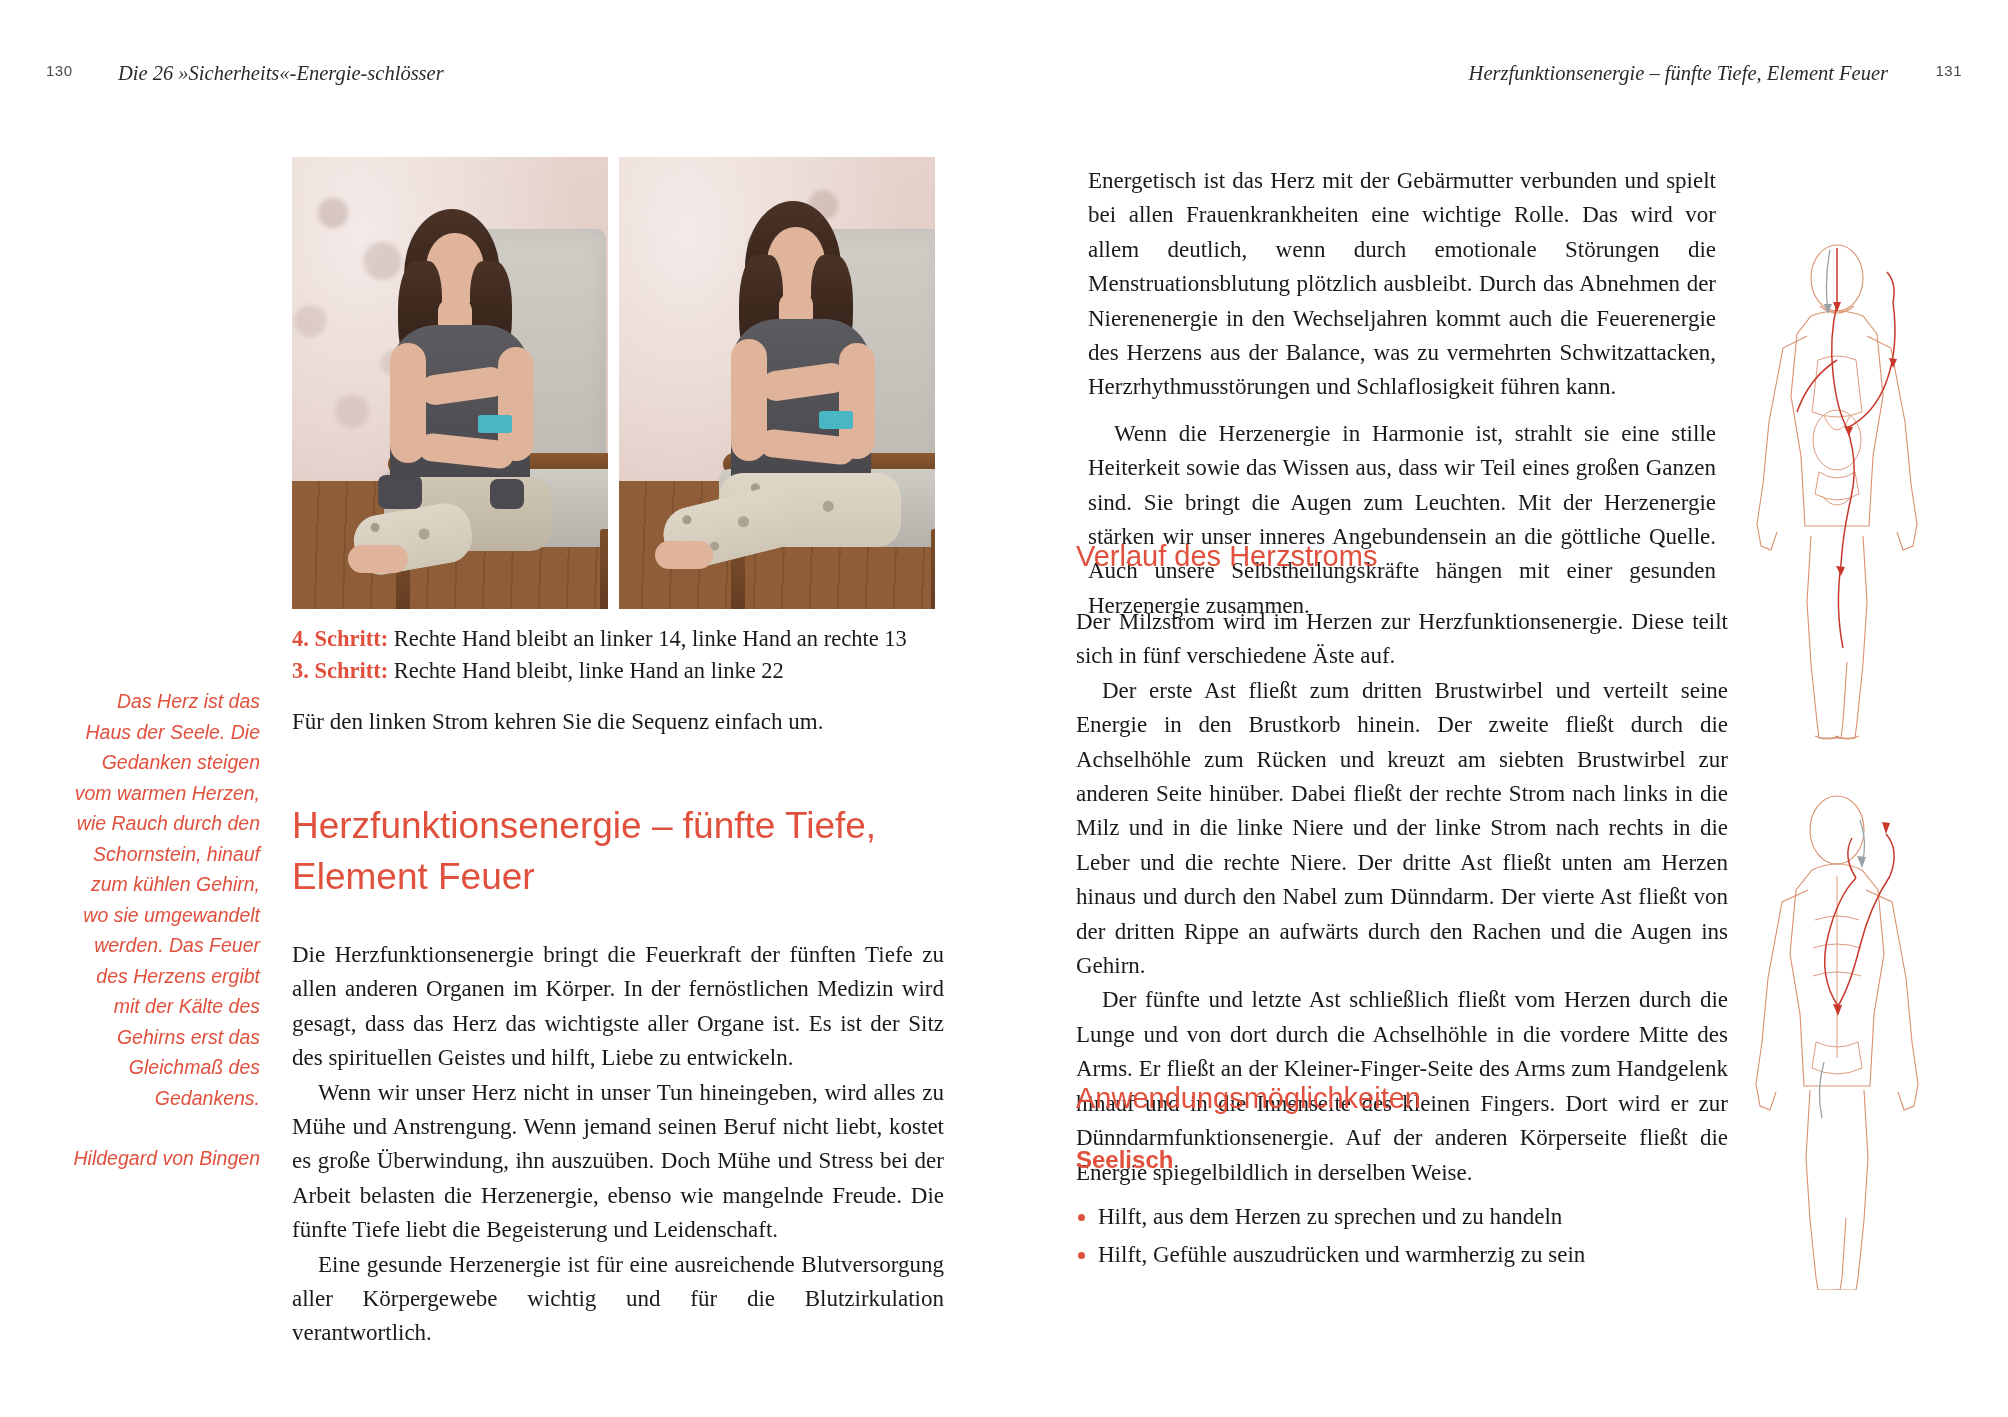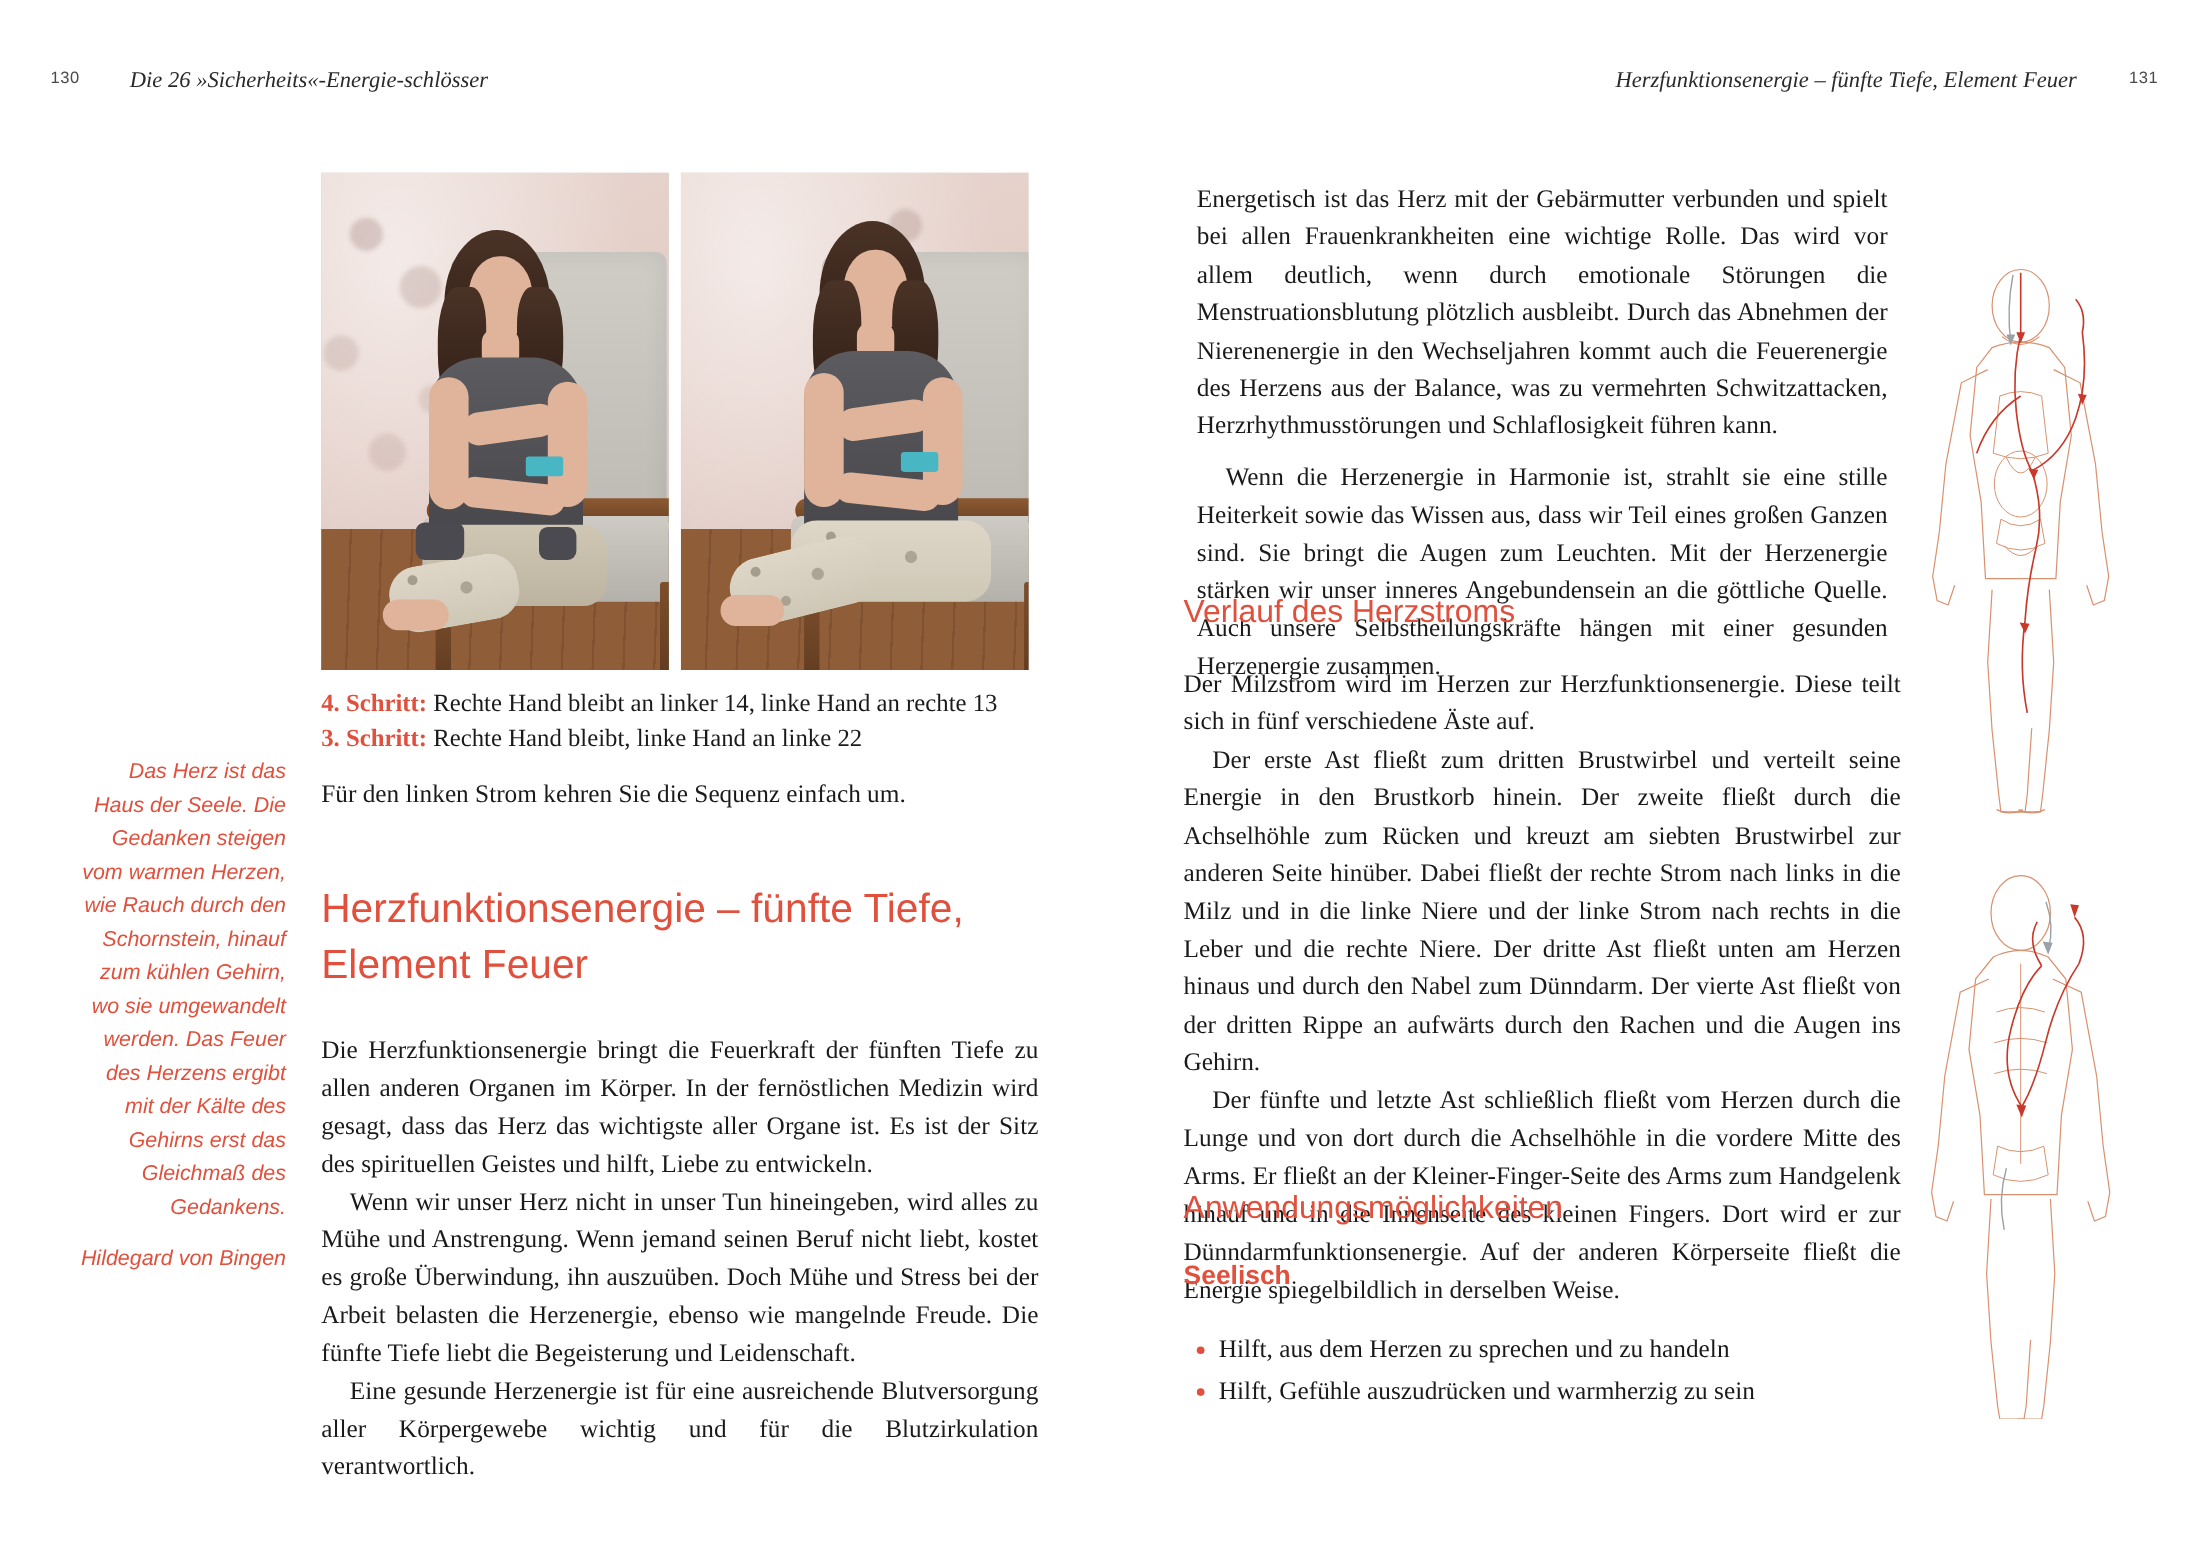--- a/index.html
+++ b/index.html
@@ -183,21 +183,21 @@
     top: 686px;
     width: 190px;
     text-align: right;
     font-family: "Liberation Sans", sans-serif;
     font-style: italic;
     font-size: 19.5px;
     line-height: 30.5px;
     color: #e0503c;
   }
   .quote-author {
-    margin-top: 16px;
+    margin-top: 30px;
     font-style: italic;
   }
 
   h1.sect {
     position: absolute;
     left: 292px;
     top: 800px;
     width: 670px;
     margin: 0;
     font-family: "Liberation Sans", sans-serif;
@@ -264,21 +264,21 @@
     text-align: justify;
   }
   .body-right2 p { margin: 0; }
   .body-right2 p + p { text-indent: 26px; }
 
   .bullets {
     position: absolute;
     left: 72px;
     top: 1198px;
     width: 660px;
-    margin: 10px;
+    margin: 0;
     padding: 0;
     list-style: none;
     font-size: 23px;
     line-height: 38px;
   }
   .bullets li { position: relative; padding-left: 22px; }
   .bullets li::before {
     content: "";
     position: absolute;
     left: 2px; top: 16px;

